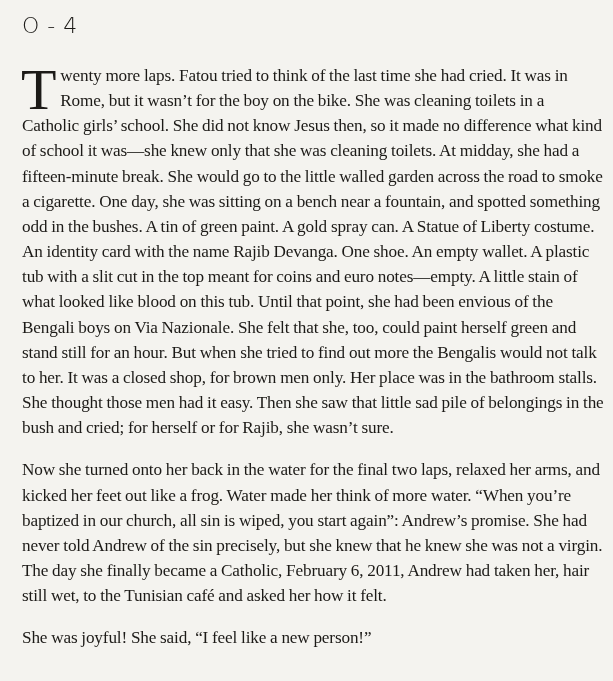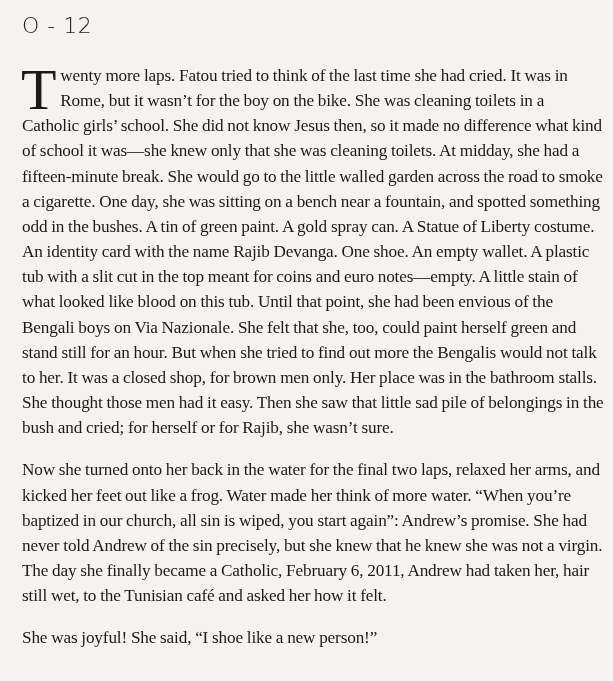--- a/index.html
+++ b/index.html
@@ -54,22 +54,22 @@
       line-height: 44px;
       margin: 5px 4px 0 -1px;
       padding: 0;
       height: 44px;
     }
   </style>
 </head>
 <body>
 
 <div class="page">
-  <h1 class="chapter-heading">O - 12</h1>
+  <h1 class="chapter-heading">O - 4</h1>
 
   <div class="body-text">
     <p class="para"><span class="drop-cap">T</span><span>wenty more laps. Fatou tried to think of the last time she had cried. It was in Rome, but it wasn’t for the boy on the bike. She was cleaning toilets in a Catholic girls’ school. She did not know Jesus then, so it made no difference what kind of school it was—she knew only that she was cleaning toilets. At midday, she had a fifteen-minute break. She would go to the little walled garden across the road to smoke a cigarette. One day, she was sitting on a bench near a fountain, and spotted something odd in the bushes. A tin of green paint. A gold spray can. A Statue of Liberty costume. An identity card with the name Rajib Devanga. One shoe. An empty wallet. A plastic tub with a slit cut in the top meant for coins and euro notes—empty. A little stain of what looked like blood on this tub. Until that point, she had been envious of the Bengali boys on Via Nazionale. She felt that she, too, could paint herself green and stand still for an hour. But when she tried to find out more the Bengalis would not talk to her. It was a closed shop, for brown men only. Her place was in the bathroom stalls. She thought those men had it easy. Then she saw that little sad pile of belongings in the bush and cried; for herself or for Rajib, she wasn’t sure.</span></p>
 
     <p class="para"><span>Now she turned onto her back in the water for the final two laps, relaxed her arms, and kicked her feet out like a frog. Water made her think of more water. “When you’re baptized in our church, all sin is wiped, you start again”: Andrew’s promise. She had never told Andrew of the sin precisely, but she knew that he knew she was not a virgin. The day she finally became a Catholic, February 6, 2011, Andrew had taken her, hair still wet, to the Tunisian café and asked her how it felt.</span></p>
 
-    <p class="para"><span>She was joyful! She said, “I shoe like a new person!”</span></p>
+    <p class="para"><span>She was joyful! She said, “I feel like a new person!”</span></p>
   </div>
 </div>
 
 </body></html>

